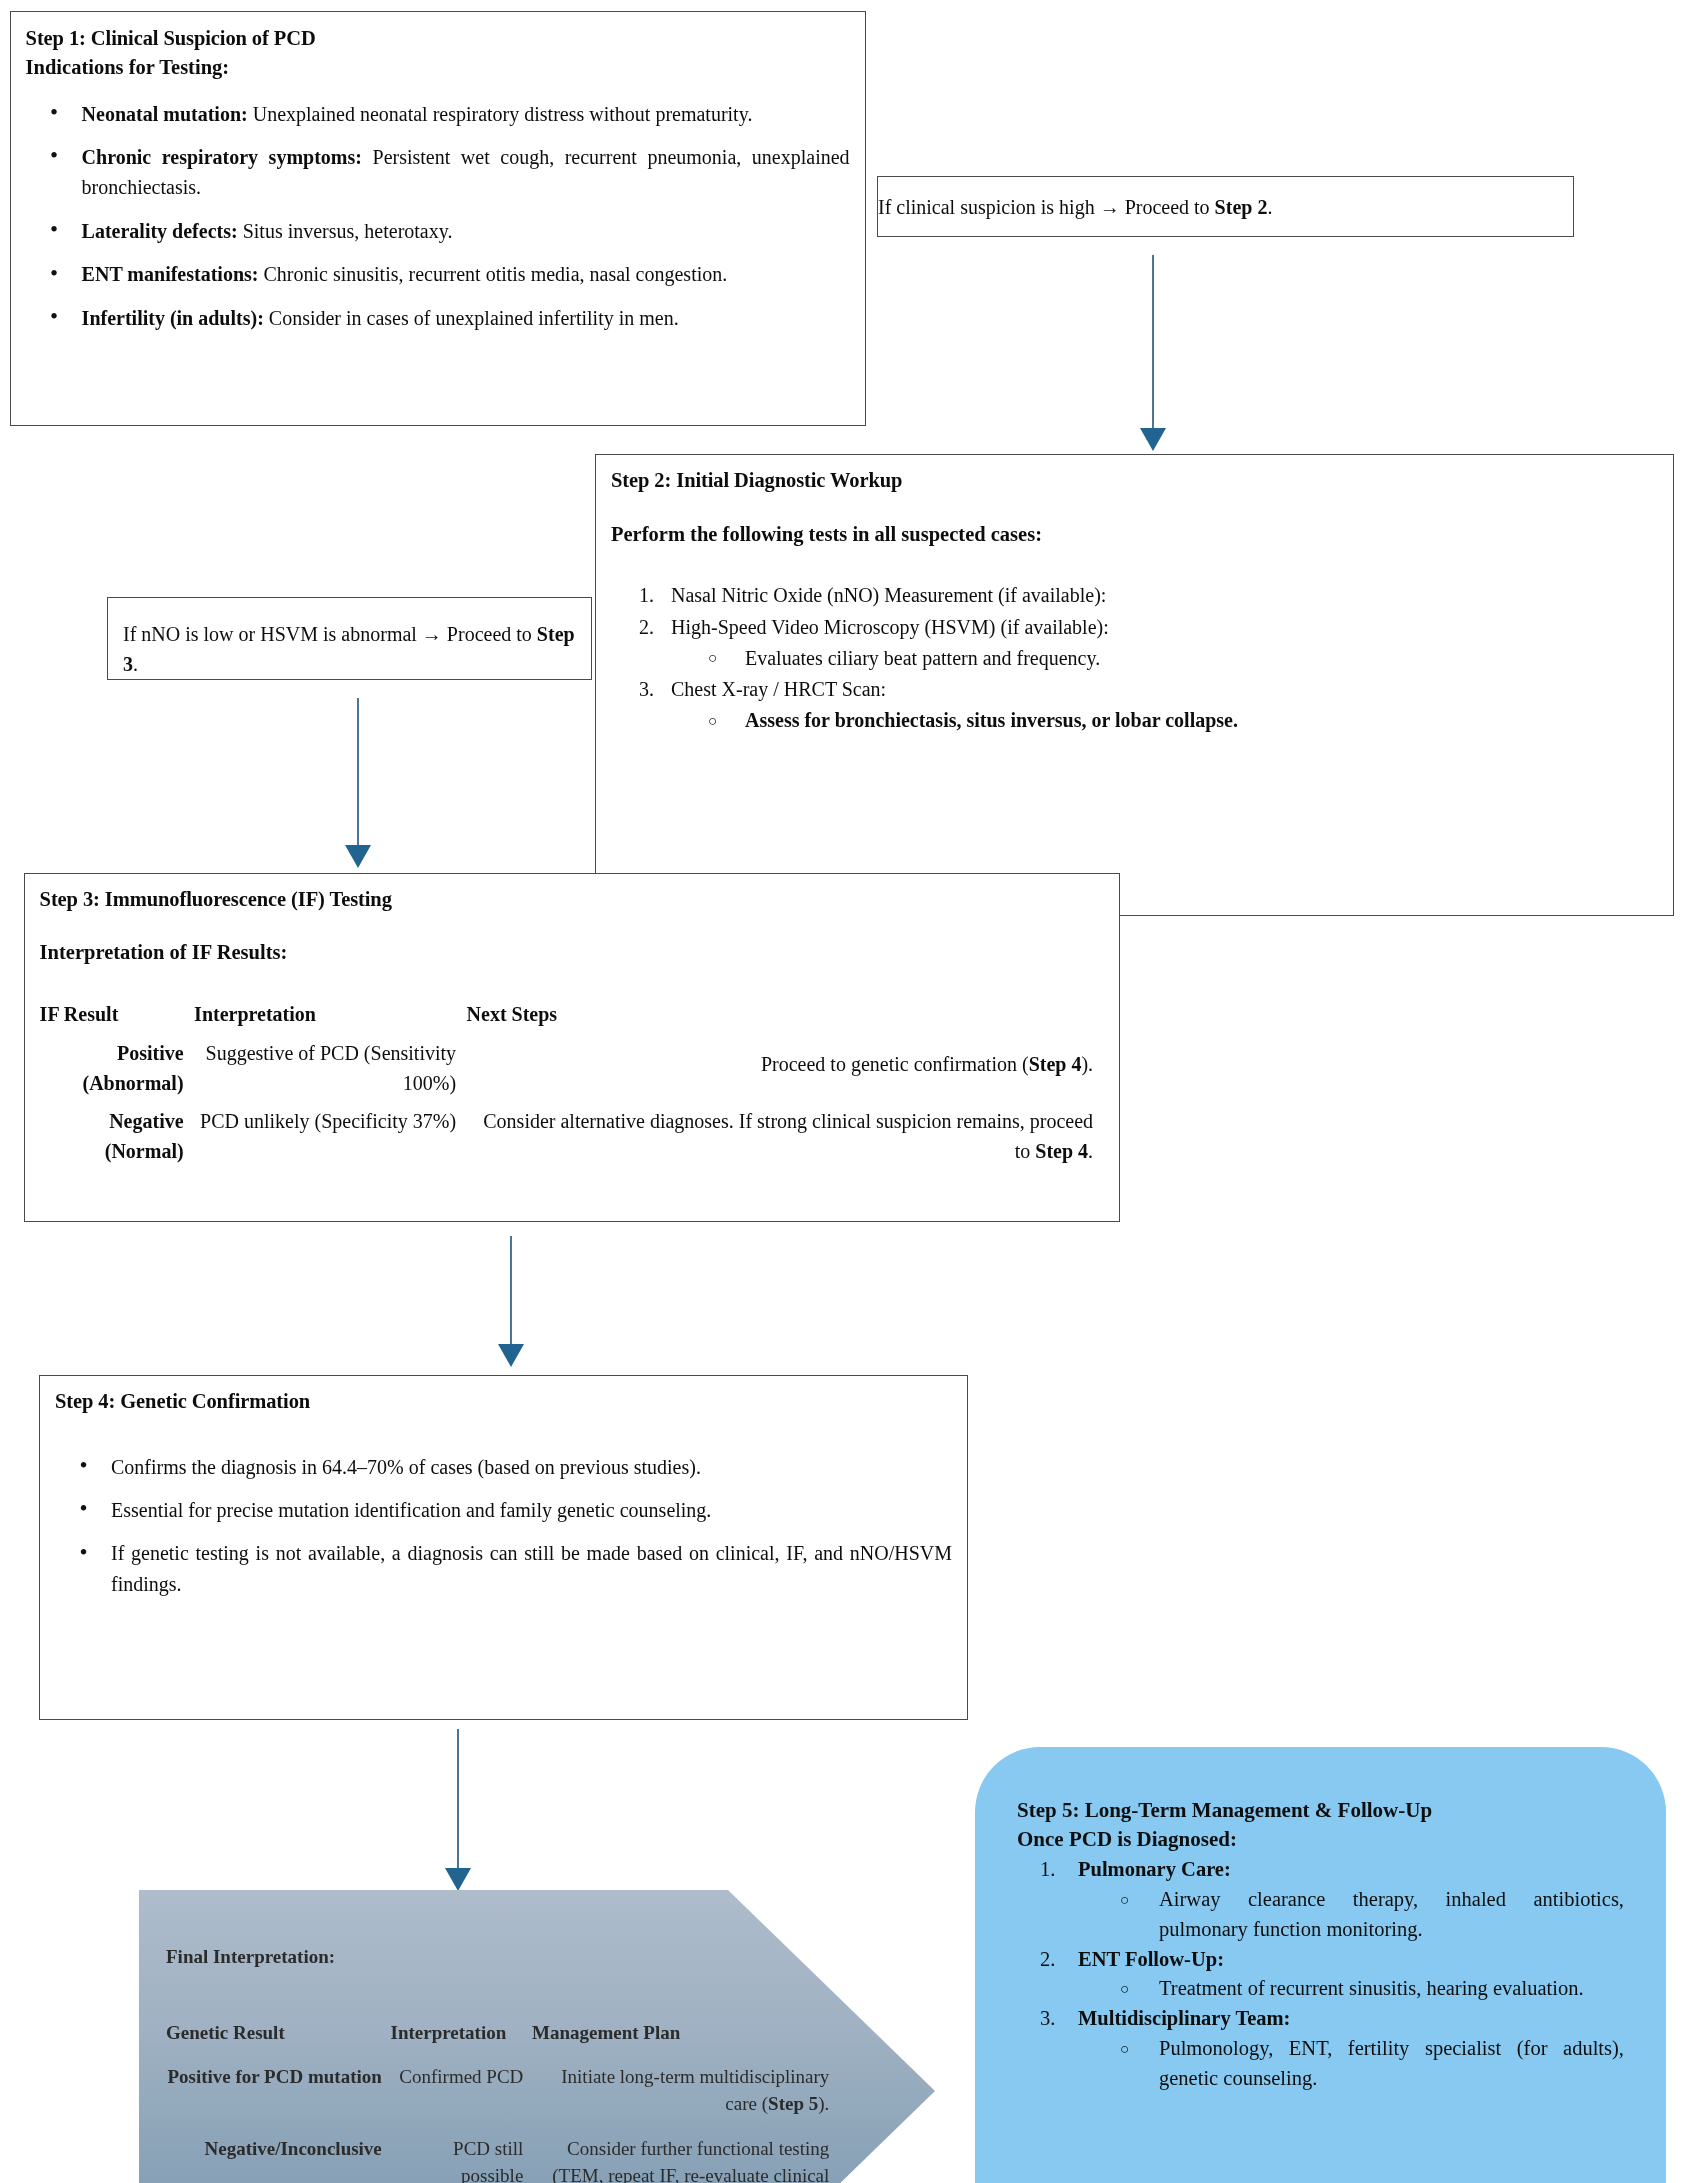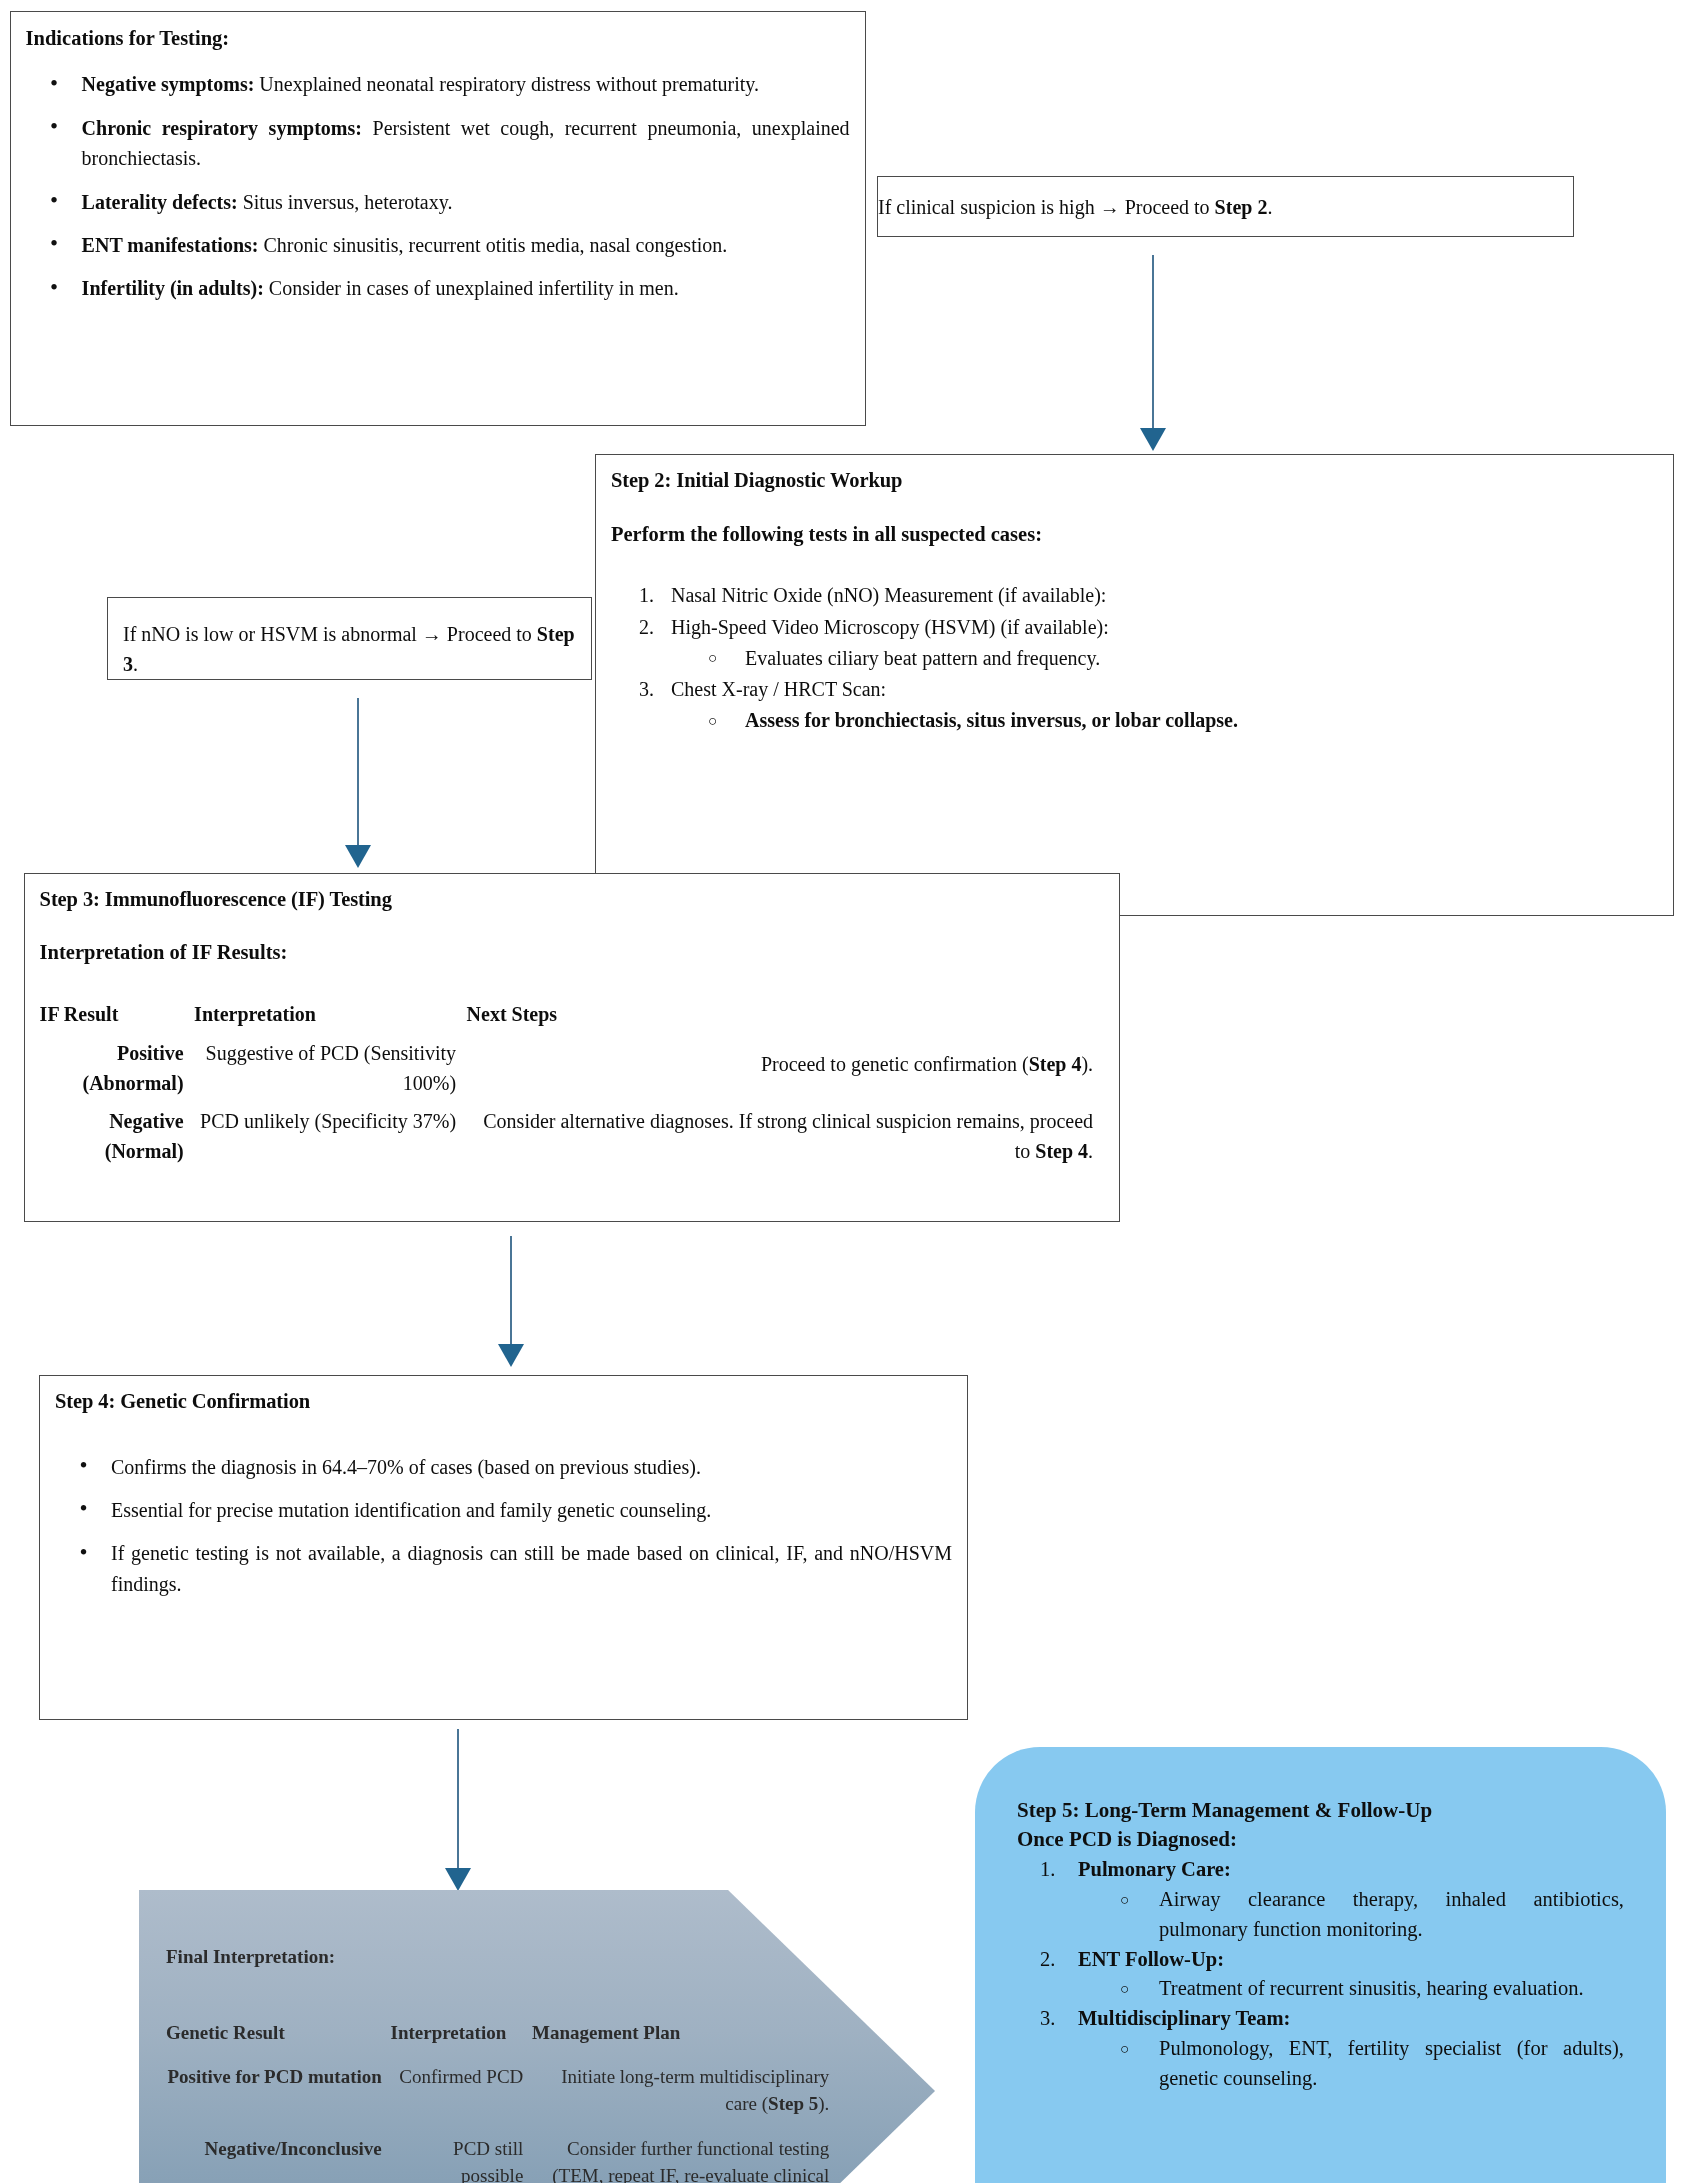--- a/index.html
+++ b/index.html
@@ -198,23 +198,24 @@
   ol.num5 ul.sub5 > li::before{
     content:"\25CB";position:absolute;left:42px;font-size:15.7px;top:3.9px;
   }
 </style>
 </head>
 <body>
 
 <div id="canvas">
 
   <div class="box pad" id="step1-box" style="left:9.6px;top:11.4px;width:856px;height:415px;">
+    <div class="title">Step 1: Clinical Suspicion of PCD</div>
     <div class="subtitle">Indications for Testing:</div>
     <ul class="bul" style="margin-top:16.6px;">
-      <li><span class="b">Negative symptoms:</span><span> Unexplained neonatal respiratory distress without prematurity.</span></li>
+      <li><span class="b">Neonatal mutation:</span><span> Unexplained neonatal respiratory distress without prematurity.</span></li>
       <li><span class="b">Chronic respiratory symptoms:</span><span> Persistent wet cough, recurrent pneumonia, unexplained bronchiectasis.</span></li>
       <li><span class="b">Laterality defects:</span><span> Situs inversus, heterotaxy.</span></li>
       <li><span class="b">ENT manifestations:</span><span> Chronic sinusitis, recurrent otitis media, nasal congestion.</span></li>
       <li><span class="b">Infertility (in adults):</span><span> Consider in cases of unexplained infertility in men.</span></li>
     </ul>
   </div>
 
   <div class="box" id="connector1-box" style="left:877px;top:176px;width:697px;height:61px;display:flex;align-items:center;justify-content:flex-start;">
     <div class="body-text" style="text-align:center;">
       <span>If clinical suspicion is high → Proceed to </span><span class="b">Step 2</span><span>.</span>

